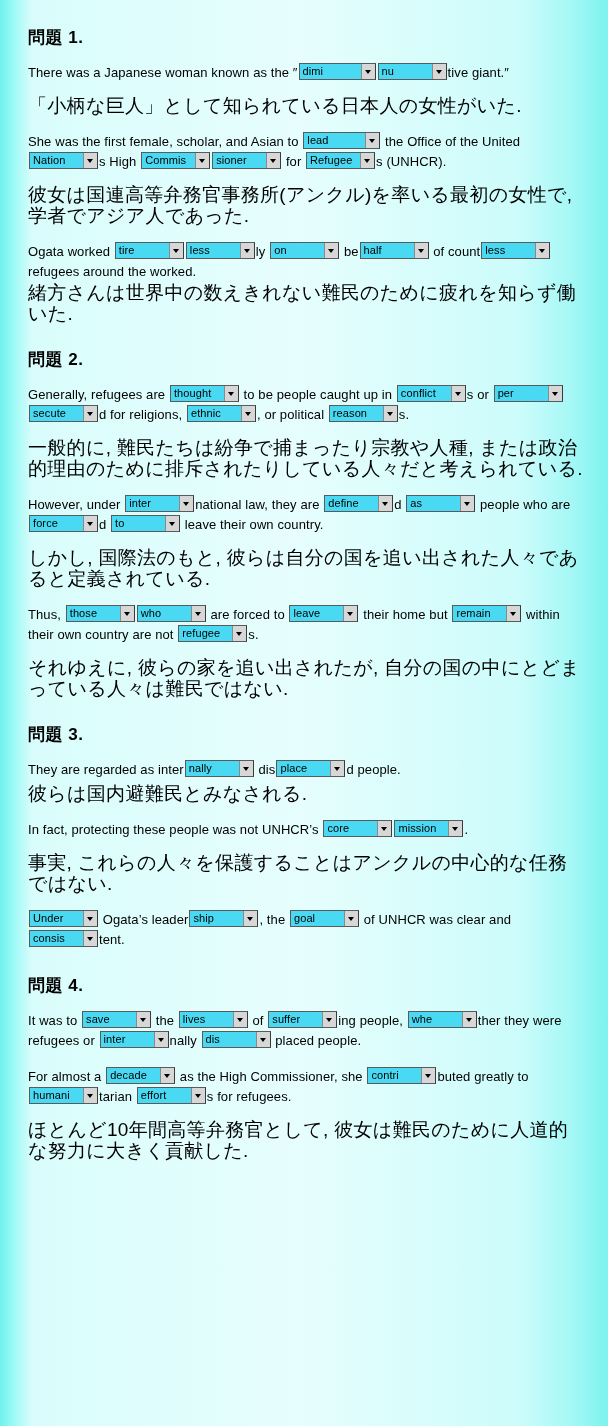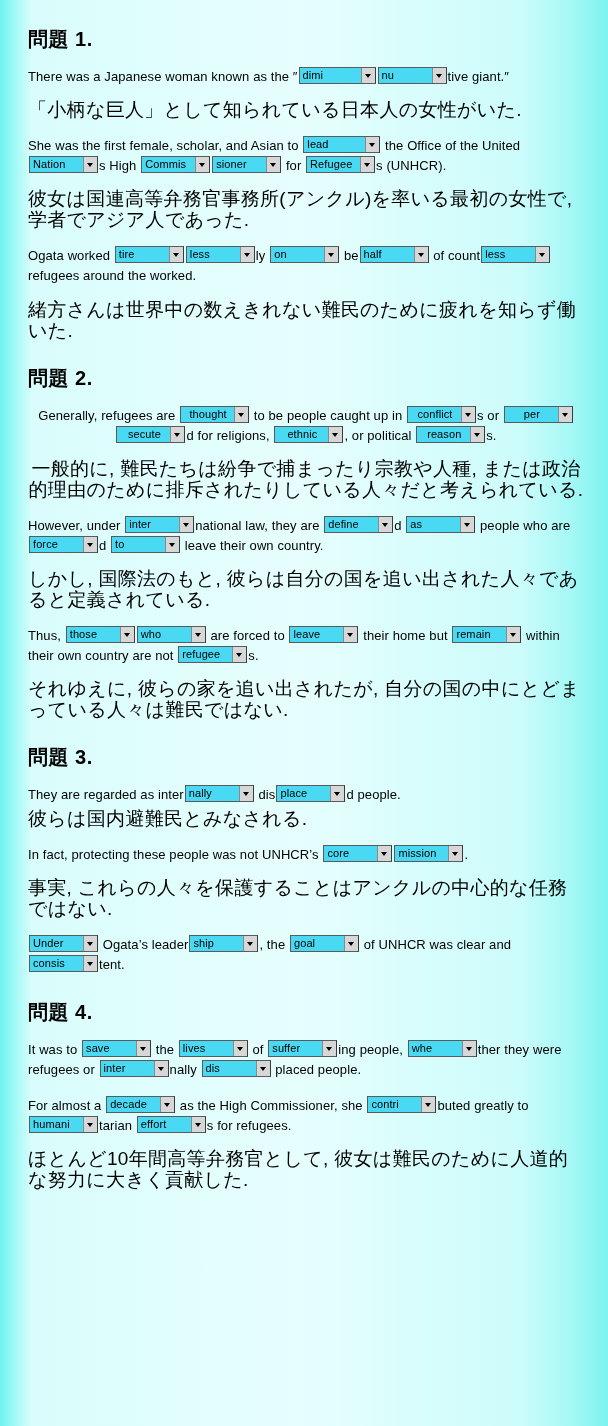--- a/index.html
+++ b/index.html
@@ -20,21 +20,21 @@
     background: linear-gradient(to right, #6ff2ee 0px, #8ff8f4 10px, #b9fbf9 22px, #d9fdfc 32px, #e6fefd 300px, #ccfcfb 520px, #a6f8f6 570px, #7cf3ef 608px);
     box-sizing: border-box;
   }
   .content {
     position: absolute;
     left: 28px;
     top: 0px;
     width: 556px;
   }
   .qtitle {
-    font-size: 20px;
+    font-size: 17px;
     font-weight: bold;
     color: #000;
     margin: 0;
     letter-spacing: 0.5px;
   }
   .block {
     margin: 0;
   }
   .en {
     font-size: 13.0px;
@@ -100,24 +100,24 @@
       <div class="block" style="margin-bottom: 16px;">
         <div class="en"><span>There was a Japanese woman known as the ″</span><span class="sel w-lg"><span>dimi</span></span><span class="sel w-md"><span>nu</span></span><span>tive giant.″</span></div>
         <div class="jp" style="margin-top: 12px;">「小柄な巨人」として知られている日本人の女性がいた.</div>
       </div>
       <div class="block" style="margin-bottom: 16px;">
         <div class="en"><span>She was the first female, scholar, and Asian to </span><span class="sel w-lg"><span>lead</span></span><span> the Office of the United </span><span class="sel w-md"><span>Nation</span></span><span>s High </span><span class="sel w-md"><span>Commis</span></span><span class="sel w-md"><span>sioner</span></span><span> for </span><span class="sel w-md"><span>Refugee</span></span><span>s (UNHCR).</span></div>
         <div class="jp" style="margin-top: 12px;">彼女は国連高等弁務官事務所(アンクル)を率いる最初の女性で, 学者でアジア人であった.</div>
       </div>
       <div class="block" style="margin-bottom: 16px;">
         <div class="en"><span>Ogata worked </span><span class="sel w-md"><span>tire</span></span><span class="sel w-md"><span>less</span></span><span>ly </span><span class="sel w-md"><span>on</span></span><span> be</span><span class="sel w-md"><span>half</span></span><span> of count</span><span class="sel w-md"><span>less</span></span><span> refugees around the worked.</span></div>
-        <div class="jp" style="margin-top: 13px;">緒方さんは世界中の数えきれない難民のために疲れを知らず働いた.</div>
+        <div class="jp" style="margin-top: 0;">緒方さんは世界中の数えきれない難民のために疲れを知らず働いた.</div>
       </div>
       <div class="qtitle" style="margin-top: 24px; margin-bottom: 14px;">問題 2.</div>
-      <div class="block" style="margin-bottom: 16px; text-align: center;">
+      <div class="block" style="margin-bottom: 16px;">
         <div class="en"><span>Generally, refugees are </span><span class="sel w-md"><span>thought</span></span><span> to be people caught up in </span><span class="sel w-md"><span>conflict</span></span><span>s or </span><span class="sel w-md"><span>per</span></span><span class="sel w-md"><span>secute</span></span><span>d for religions, </span><span class="sel w-md"><span>ethnic</span></span><span>, or political </span><span class="sel w-md"><span>reason</span></span><span>s.</span></div>
         <div class="jp" style="margin-top: 12px;">一般的に, 難民たちは紛争で捕まったり宗教や人種, または政治的理由のために排斥されたりしている人々だと考えられている.</div>
       </div>
       <div class="block" style="margin-bottom: 16px;">
         <div class="en"><span>However, under </span><span class="sel w-md"><span>inter</span></span><span>national law, they are </span><span class="sel w-md"><span>define</span></span><span>d </span><span class="sel w-md"><span>as</span></span><span> people who are </span><span class="sel w-md"><span>force</span></span><span>d </span><span class="sel w-md"><span>to</span></span><span> leave their own country.</span></div>
         <div class="jp" style="margin-top: 12px;">しかし, 国際法のもと, 彼らは自分の国を追い出された人々であると定義されている.</div>
       </div>
       <div class="block" style="margin-bottom: 16px;">
         <div class="en"><span>Thus, </span><span class="sel w-md"><span>those</span></span><span class="sel w-md"><span>who</span></span><span> are forced to </span><span class="sel w-md"><span>leave</span></span><span> their home but </span><span class="sel w-md"><span>remain</span></span><span> within their own country are not </span><span class="sel w-md"><span>refugee</span></span><span>s.</span></div>
         <div class="jp" style="margin-top: 12px;">それゆえに, 彼らの家を追い出されたが, 自分の国の中にとどまっている人々は難民ではない.</div>

